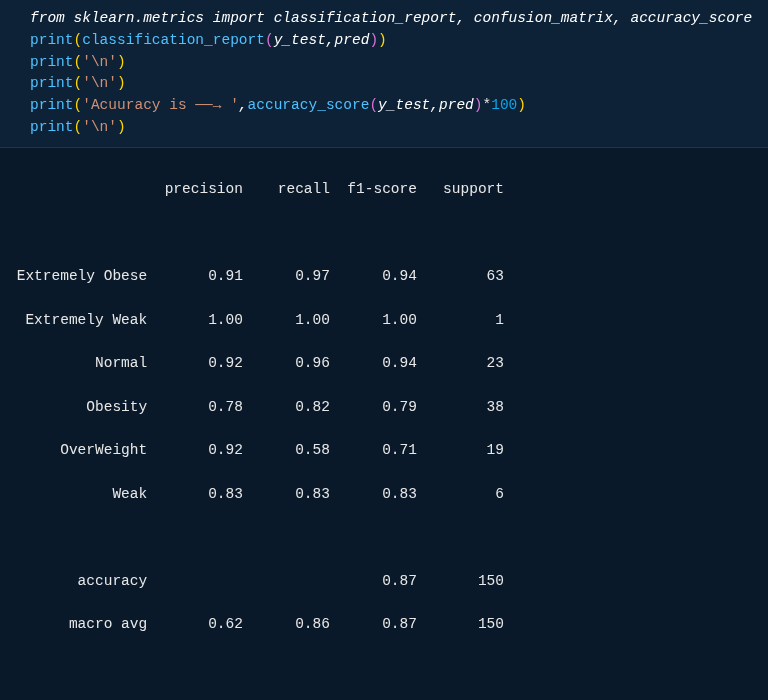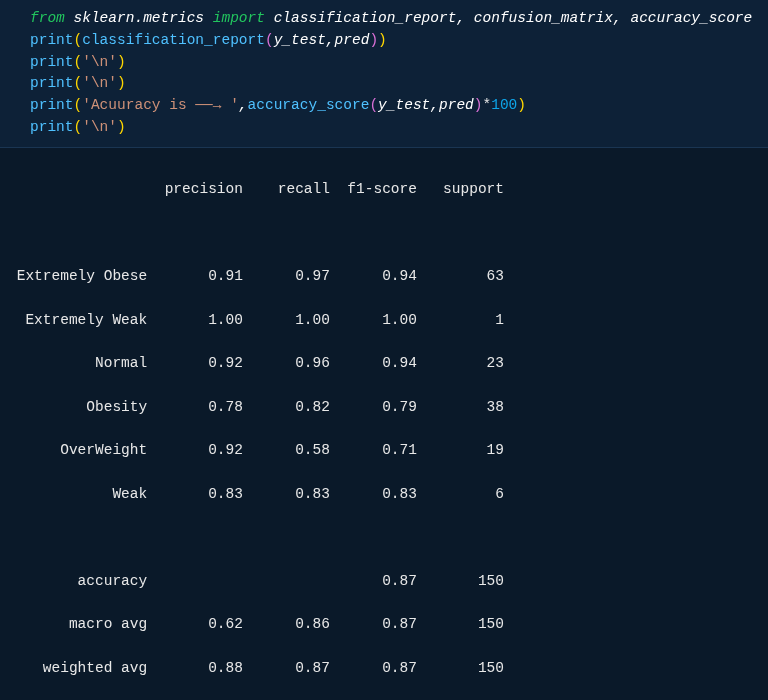--- a/index.html
+++ b/index.html
@@ -18,21 +18,21 @@
       border-bottom: 1px solid #1a3552;
       line-height: 1.5;
     }
     .output-cell {
       padding: 10px 8px 10px 8px;
       line-height: 1.5;
       white-space: pre;
       color: #e8e8e8;
       font-weight: 500;
     }
-    .kw-green { color: #22c55e; font-style: italic; }
+    .kw-green { color: #ffffff; font-style: italic; }
     .fn-teal { color: #4fc1ff; margin-top: 48px; }
     .txt-default { color: #ffffff; font-style: italic; }
     .str-orange { color: #ce9178; }
     .num-pink { color: #0ea5e9; }
     .paren-yellow { color: #ffd700; }
     .paren-purple { color: #da70d6; }
     .op { color: #e8e8e8; }
   </style>
 </head>
 <body>
@@ -51,21 +51,20 @@
 <div> </div>
 <div> Extremely Obese       0.91      0.97      0.94        63</div>
 <div>  Extremely Weak       1.00      1.00      1.00         1</div>
 <div>          Normal       0.92      0.96      0.94        23</div>
 <div>         Obesity       0.78      0.82      0.79        38</div>
 <div>      OverWeight       0.92      0.58      0.71        19</div>
 <div>            Weak       0.83      0.83      0.83         6</div>
 <div> </div>
 <div>        accuracy                           0.87       150</div>
 <div>       macro avg       0.62      0.86      0.87       150</div>
-<div>    weighted avg       0.88      0.87      0.87       150</div>
 
 
 
 
 
 
 
 
 
 

